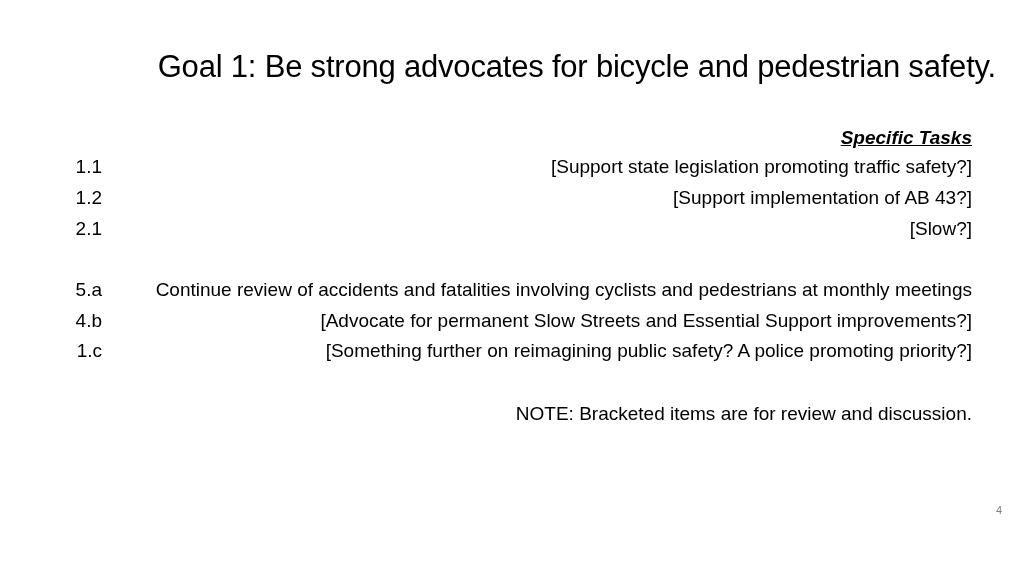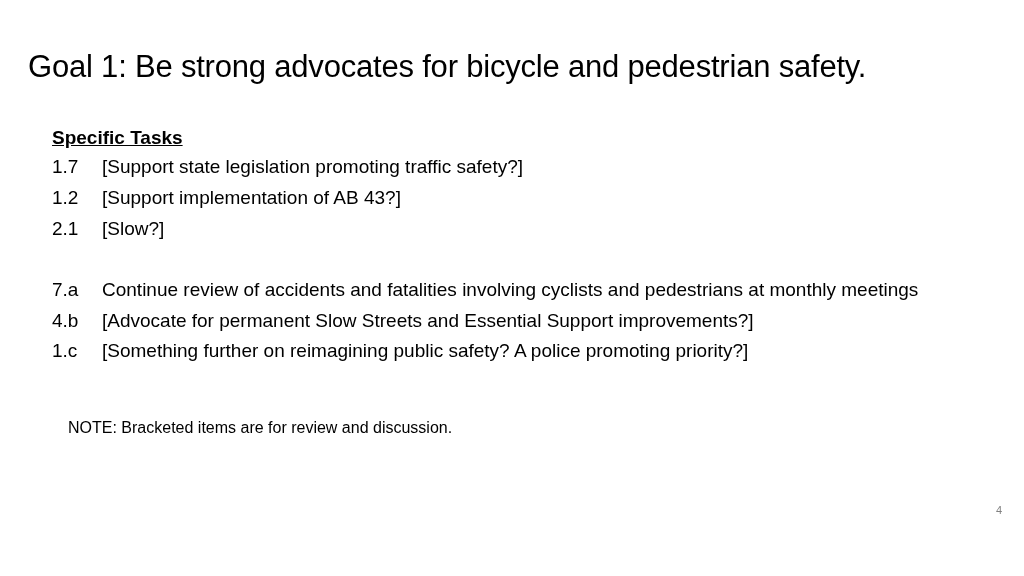--- a/index.html
+++ b/index.html
@@ -12,20 +12,21 @@
     height: 576px;
     overflow: hidden;
     font-family: "Liberation Sans", sans-serif;
     color: #000000;
   }
   .slide {
     position: relative;
     width: 1024px;
     height: 532px;
     background: #ffffff;
+    text-align: right;
   }
   .slide-title {
     position: absolute;
     left: 28px;
     top: 48px;
     width: 968px;
     font-size: 31px;
     font-weight: normal;
     line-height: 1.2;
     letter-spacing: -0.2px;
@@ -34,20 +35,21 @@
   }
   .body-block {
     position: absolute;
     left: 52px;
     top: 123px;
     width: 920px;
   }
   .section-heading {
     font-size: 19px;
     font-weight: bold;
+    font-style: italic;
     text-decoration: underline;
     line-height: 1.55;
     margin: 0;
   }
   .task-line {
     font-size: 19px;
     line-height: 1.62;
     margin: 0;
     display: flex;
     align-items: flex-start;
@@ -57,23 +59,23 @@
     min-width: 50px;
     flex: 0 0 auto;
   }
   .task-text {
     flex: 1 1 auto;
   }
   .spacer {
     height: 30px;
   }
   .note-line {
-    font-size: 16px;
+    font-size: 19px;
     line-height: 1.62;
-    margin: 16px;
+    margin: 0;
   }
   .note-spacer {
     height: 32px;
   }
   .page-number {
     position: absolute;
     right: 22px;
     bottom: 16px;
     font-size: 11px;
     color: #808080;
@@ -84,37 +86,37 @@
 
 <div class="slide">
 
   <div class="slide-title">Goal 1: Be strong advocates for bicycle and pedestrian safety.</div>
 
   <div class="body-block">
 
     <div class="section-heading">Specific Tasks</div>
 
     <div class="task-line">
-      <span class="task-num">1.7</span>
+      <span class="task-num">1.1</span>
       <span class="task-text">[Support state legislation promoting traffic safety?]</span>
     </div>
     <div class="task-line">
       <span class="task-num">1.2</span>
       <span class="task-text">[Support implementation of AB 43?]</span>
     </div>
     <div class="task-line">
       <span class="task-num">2.1</span>
       <span class="task-text">[Slow?]</span>
     </div>
 
     <div class="spacer"></div>
 
 
     <div class="task-line">
-      <span class="task-num">7.a</span>
+      <span class="task-num">5.a</span>
       <span class="task-text">Continue review of accidents and fatalities involving cyclists and pedestrians at monthly meetings</span>
     </div>
     <div class="task-line">
       <span class="task-num">4.b</span>
       <span class="task-text">[Advocate for permanent Slow Streets and Essential Support improvements?]</span>
     </div>
     <div class="task-line">
       <span class="task-num">1.c</span>
       <span class="task-text">[Something further on reimagining public safety? A police promoting priority?]</span>
     </div>

